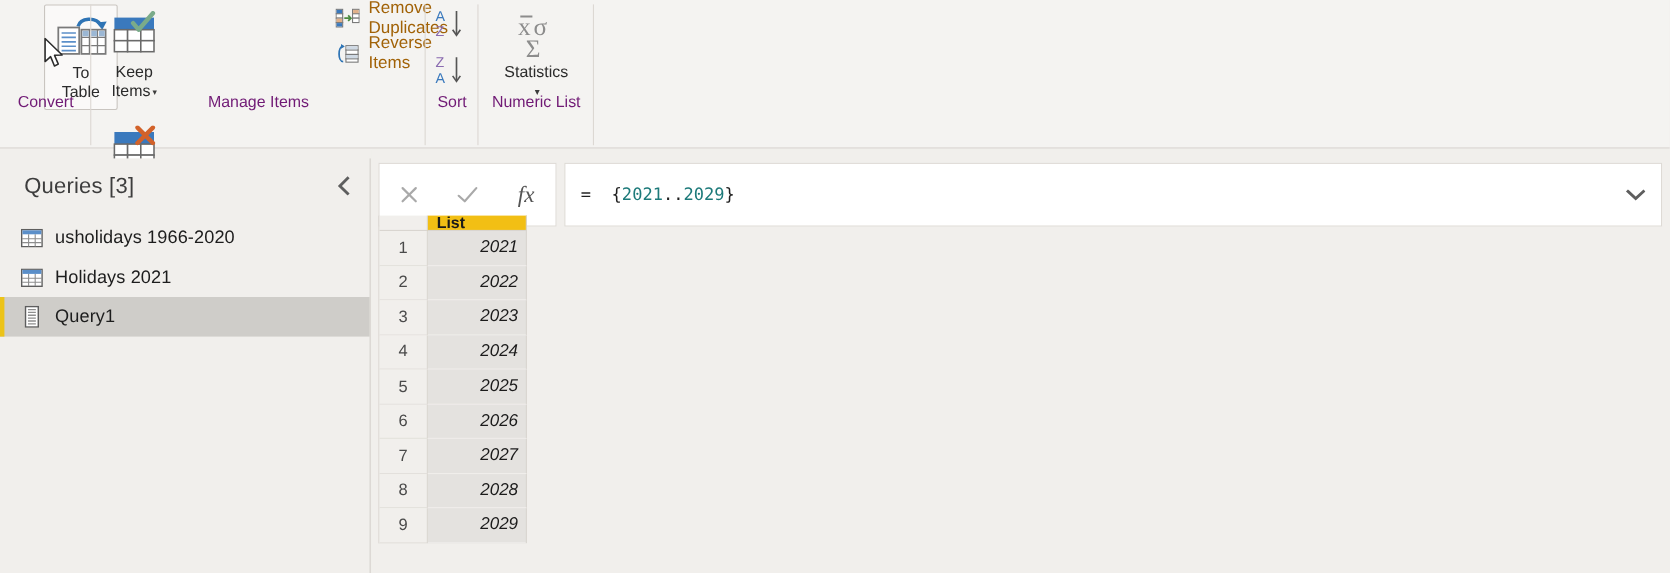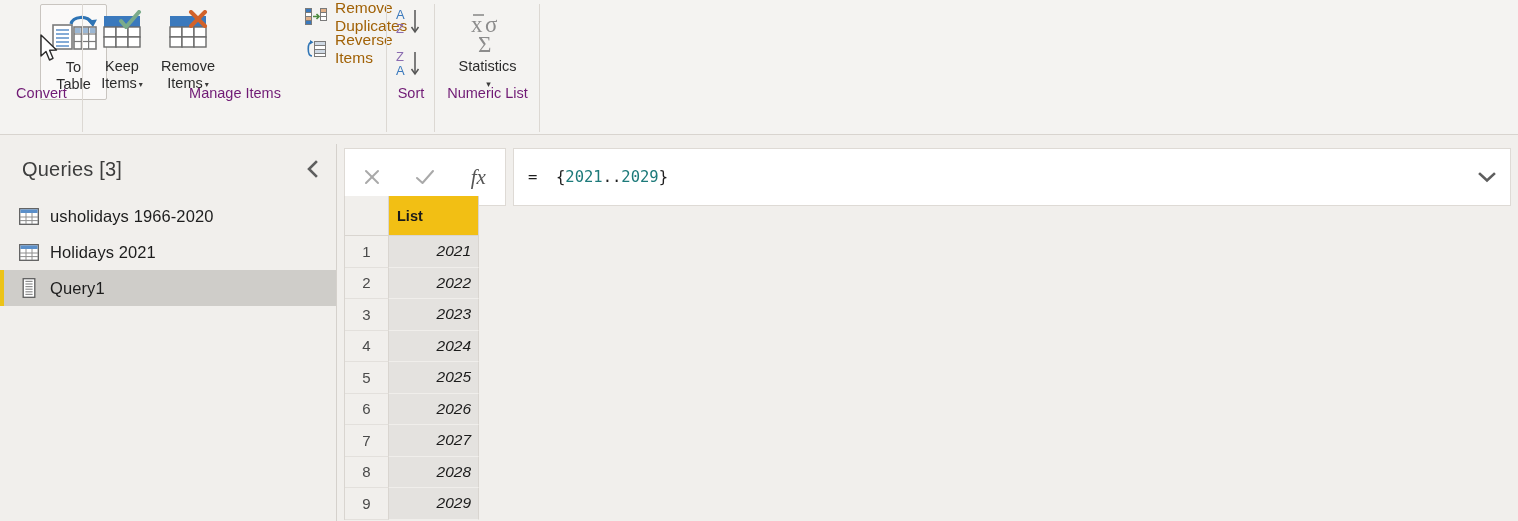--- a/index.html
+++ b/index.html
@@ -60,21 +60,21 @@
     border-radius: 2px;
     width: 67px; height: 96px;
   }
   .bigbtn .glyph { height: 48px; display: flex; align-items: center; justify-content: center; }
   .bigbtn .cap {
     font-size: 14.5px; color: #2b2b2b; line-height: 17px; text-align: center;
     margin-top: 2px;
   }
   .bigbtn .cap .arrow { font-size: 8px; vertical-align: middle; margin-left: 2px; color: #3b3b3b; }
 
-  .bigbtn-row { display: flex; gap: 2px; padding-left: 7px; }
+  .bigbtn-row { display: flex; gap: 12px; padding-left: 7px; flex-direction: column; }
   .bigbtn-row .bigbtn { width: 64px; margin: 4px 0 0 0; }
 
   
   .smalls {
     position: absolute; left: 218px; top: 4px;
     display: flex; flex-direction: column; gap: 6px;
   }
   .smallcmd {
     display: flex; align-items: center; gap: 8px;
     height: 26px; padding: 0 4px;
@@ -169,21 +169,21 @@
     width: 22px; height: 22px; display: flex; align-items: center; justify-content: center;
     cursor: default;
   }
 
   
   .grid {
     position: absolute; left: 6px; top: 60px;
     border-left: 1px solid #d9d5d0;
   }
   .grow { display: flex; height: 31.5px; }
-  .ghead { height: 40px; }
+  .ghead { height: 14px; }
   .gnum {
     width: 44px;
     background: #f1efec;
     border-right: 1px solid #d9d5d0;
     border-bottom: 1px solid #e3e0dc;
     display: flex; align-items: center; justify-content: center;
     font-size: 15px; color: #4a4a4a;
   }
   .gcell {
     width: 90px;

